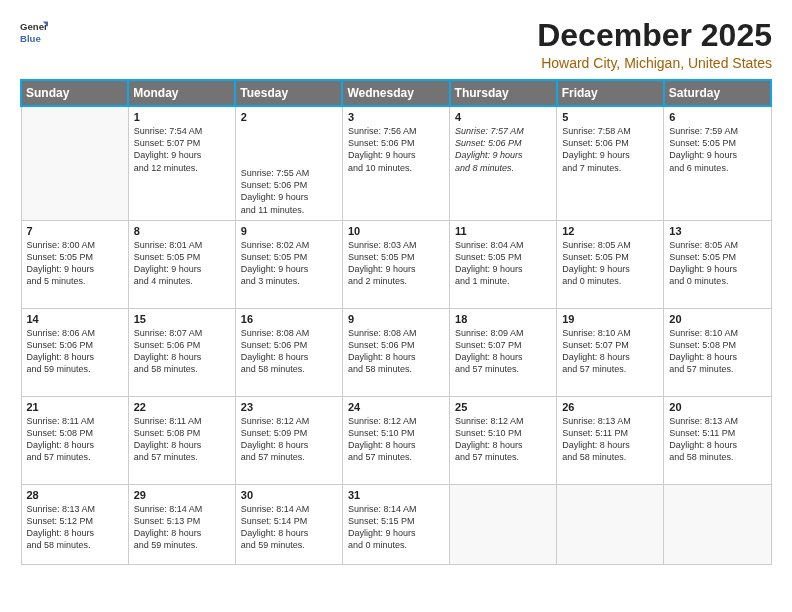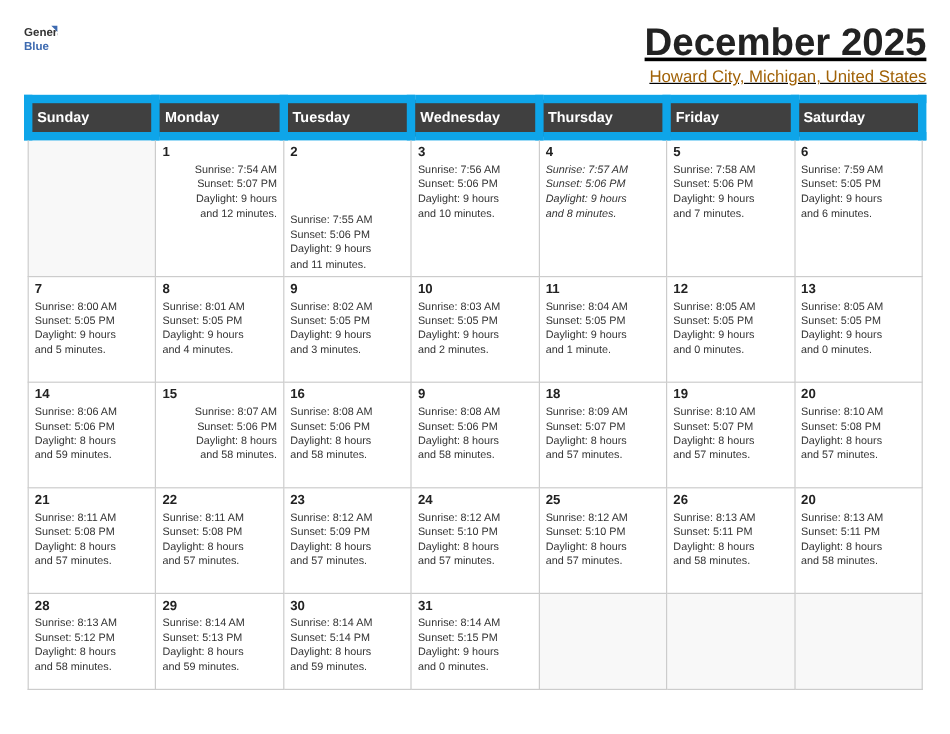--- a/index.html
+++ b/index.html
@@ -27,46 +27,45 @@
       align-items: center;
       gap: 0;
     }
     .logo-icon {
       width: 28px;
       height: 28px;
       margin-right: 3px;
     }
     .title-block {
       text-align: right;
-      text-decoration: underline;
     }
     .month-title {
       font-size: 32px;
       font-weight: bold;
       color: #222;
       line-height: 1.1;
     }
     .location {
       font-size: 14px;
       color: #a16207;
       margin-top: 2px;
     }
     .calendar {
       width: 100%;
       border-collapse: collapse;
       border: 1px solid #ccc;
     }
     .calendar th {
-      background: #404040;
+      background: #737373;
       color: #fff;
       font-size: 12px;
       font-weight: bold;
       padding: 5px 4px;
       text-align: left;
-      border: 7px solid #0ea5e9;
+      border: 2px solid #0ea5e9;
     }
     .calendar td {
       vertical-align: top;
       border: 1px solid #ccc;
       padding: 4px 5px;
       width: calc(100%/7);
       height: 88px;
       font-size: 9.5px;
       color: #333;
       background: #fff;
@@ -118,21 +117,21 @@
           <th>Thursday</th>
           <th>Friday</th>
           <th>Saturday</th>
         </tr>
     </thead>
     <tbody id="calendar-body">
     <tr>
           <td class="empty"></td>
           <td>
             <span class="day-num">1</span>
-            <div class="cell-text" style="white-space: pre-line; text-align: right;">Sunrise: 7:54 AM
+            <div class="cell-text" style="white-space: pre-line;">Sunrise: 7:54 AM
 Sunset: 5:07 PM
 Daylight: 9 hours
 and 12 minutes.</div>
           </td>
           <td>
             <span class="day-num">2</span>
             <div class="cell-text" style="white-space: pre-line; margin-top: 44px;">Sunrise: 7:55 AM
 Sunset: 5:06 PM
 Daylight: 9 hours
 and 11 minutes.</div>
@@ -220,21 +219,21 @@
         <tr>
           <td>
             <span class="day-num">14</span>
             <div class="cell-text" style="white-space: pre-line;">Sunrise: 8:06 AM
 Sunset: 5:06 PM
 Daylight: 8 hours
 and 59 minutes.</div>
           </td>
           <td>
             <span class="day-num">15</span>
-            <div class="cell-text" style="white-space: pre-line; text-align: right;">Sunrise: 8:07 AM
+            <div class="cell-text" style="white-space: pre-line;">Sunrise: 8:07 AM
 Sunset: 5:06 PM
 Daylight: 8 hours
 and 58 minutes.</div>
           </td>
           <td>
             <span class="day-num">16</span>
             <div class="cell-text" style="white-space: pre-line;">Sunrise: 8:08 AM
 Sunset: 5:06 PM
 Daylight: 8 hours
 and 58 minutes.</div>

